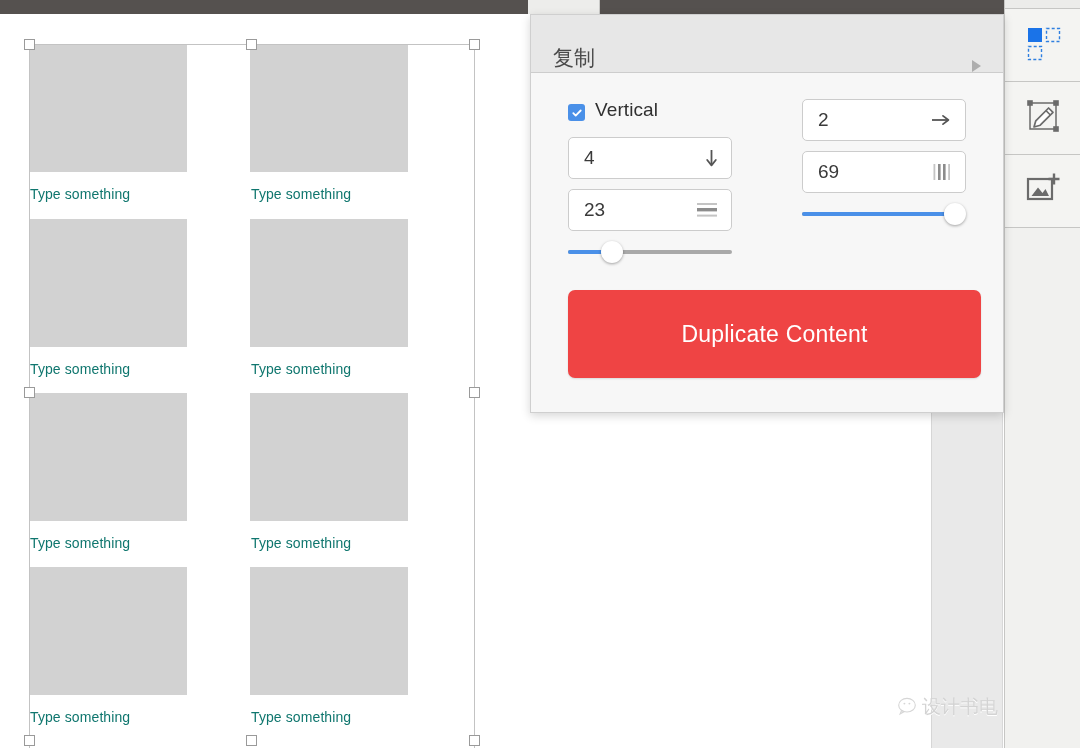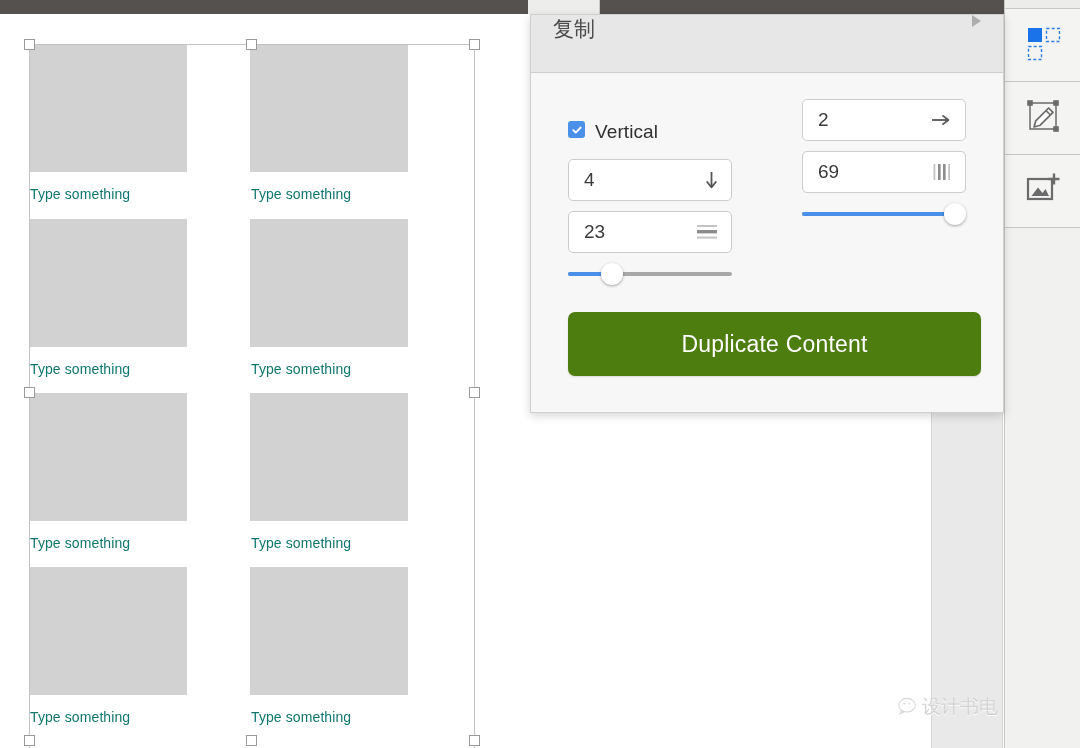--- a/index.html
+++ b/index.html
@@ -167,21 +167,21 @@
     background: #f7f7f7;
     border: 1px solid #cfcfcf;
     box-sizing: border-box;
     box-shadow: 0 3px 9px rgba(0,0,0,0.16);
   }
   .panel-header {
     height: 58px;
     background: #e7e7e7;
     border-bottom: 1px solid #cdcdcd;
     display: flex;
-    align-items: flex-start;
+    align-items: flex-end;
     padding: 0 22px 0 22px;
     box-sizing: border-box;
   }
   .panel-title {
     font-size: 21px;
     color: #4a4a4a;
     font-family: "DejaVu Sans", sans-serif;
     flex: 1;
   }
   .panel-arrow {
@@ -194,24 +194,23 @@
     padding: 26px 37px 0 37px;
   }
   .cols {
     display: flex;
     gap: 70px;
   }
   .col { width: 166px; }
 
   .check-row {
     display: flex;
-    align-items: flex-start;
+    align-items: flex-end;
     gap: 10px;
     margin-bottom: 16px;
-    margin-top: 22px;
   }
   .checkbox {
     width: 17px; height: 17px;
     border-radius: 3px;
     background: #4a90e8;
     display: flex;
     align-items: center;
     justify-content: center;
   }
   .checkbox svg { display:block; }
@@ -269,22 +268,22 @@
     top: 0;
     width: 22px; height: 22px;
     margin-left: -11px;
     border-radius: 50%;
     background: #ffffff;
     box-shadow: 0 1px 3px rgba(0,0,0,0.35);
   }
 
   .primary-btn {
     margin: 27px 22px 0 37px;
-    height: 64px;
-    background: #4d7c0f;
+    height: 88px;
+    background: #ef4444;
     border-radius: 7px;
     color: #ffffff;
     font-size: 23px;
     display: flex;
     align-items: center;
     justify-content: center;
     letter-spacing: 0.2px;
     box-shadow: 0 1px 2px rgba(0,0,0,0.12);
   }
 </style>

